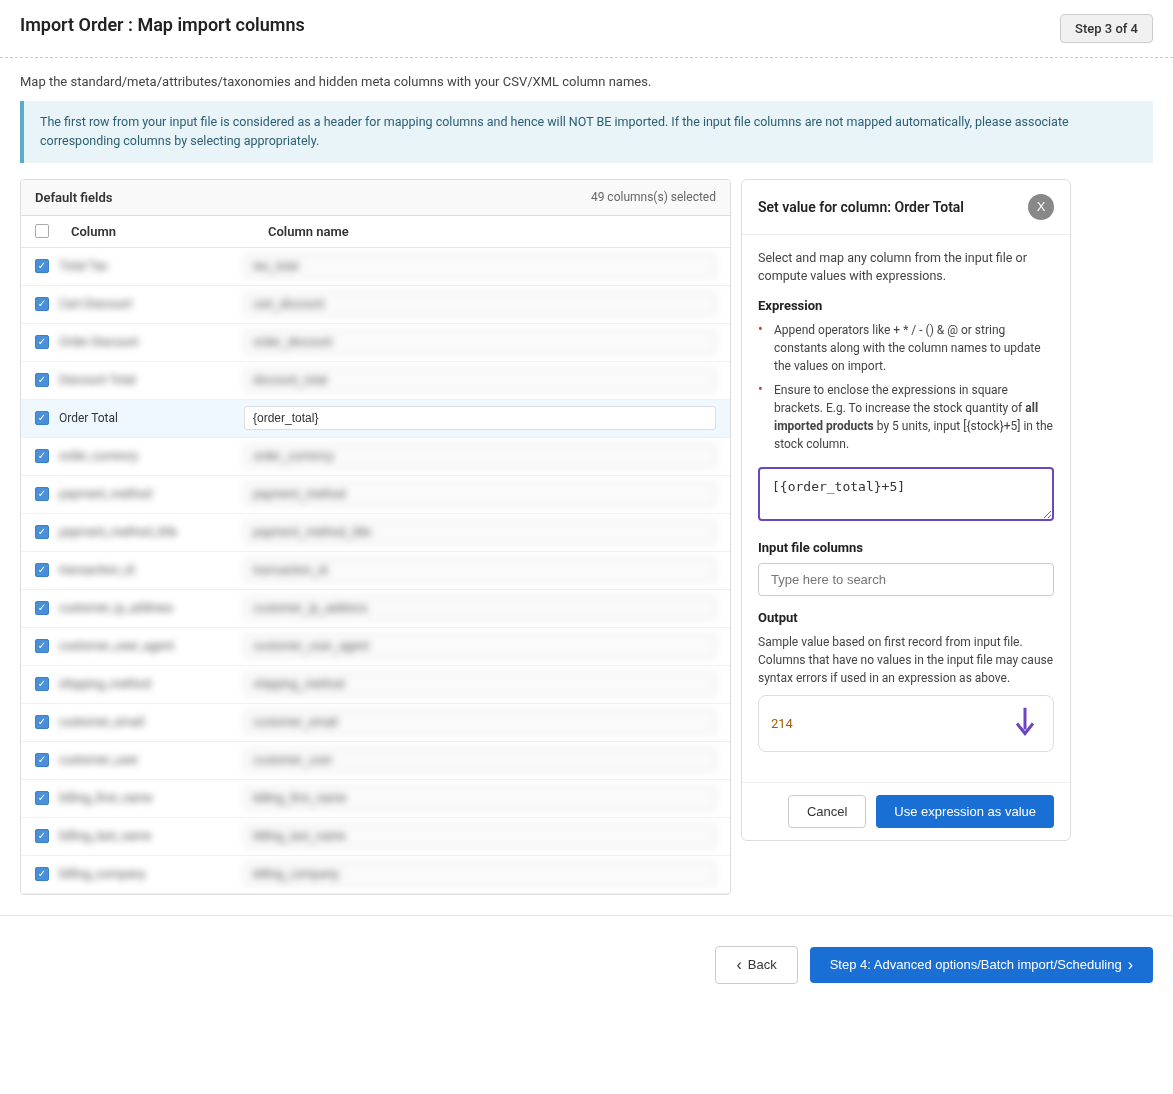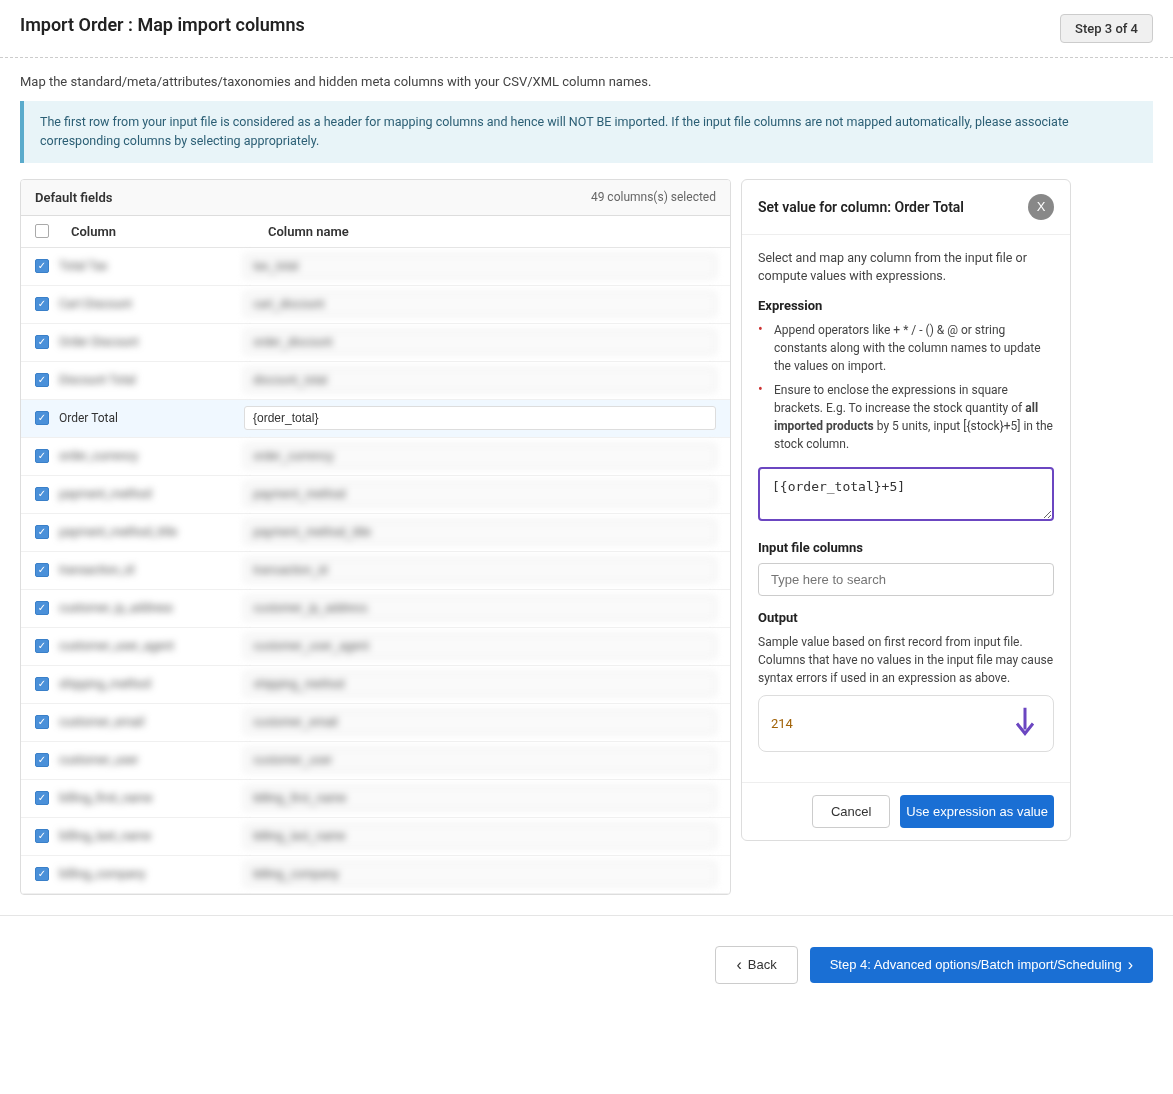--- a/index.html
+++ b/index.html
@@ -325,21 +325,21 @@
     .btn-cancel {
       padding: 8px 18px;
       border: 1px solid #ccc;
       border-radius: 4px;
       background: #fff;
       color: #333;
       font-size: 13px;
       cursor: pointer;
     }
     .btn-use-expr {
-      padding: 8px 6px;
+      padding: 8px 18px;
       border: none;
       border-radius: 4px;
       background: #1a6fd4;
       color: #fff;
       font-size: 13px;
       cursor: pointer;
       font-weight: 500;
     }
 
     

